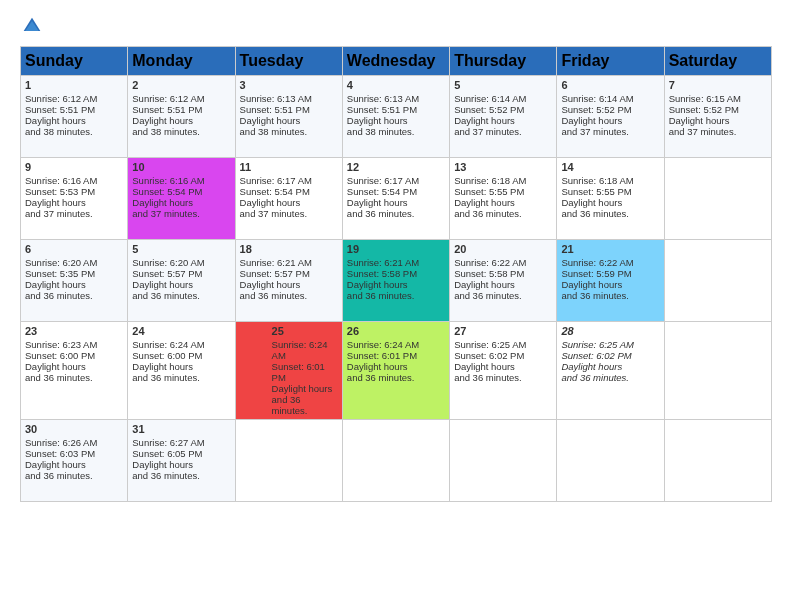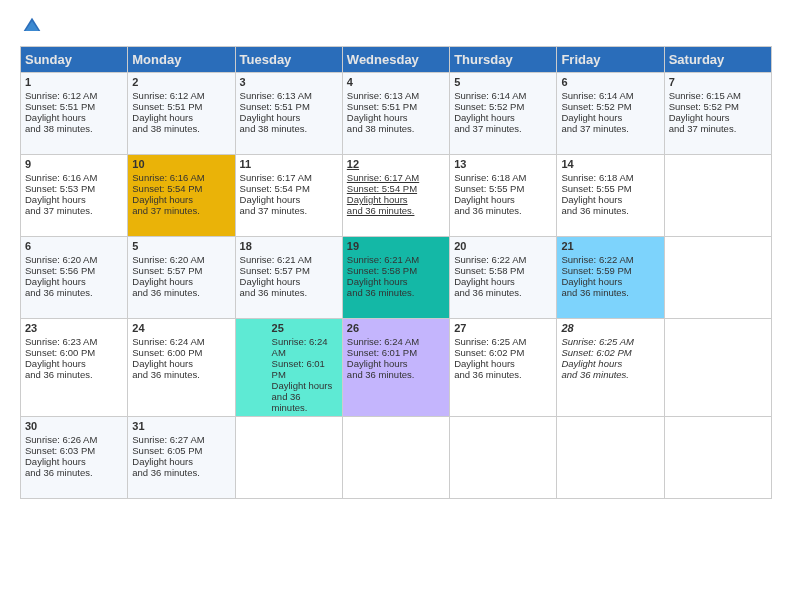--- a/index.html
+++ b/index.html
@@ -49,22 +49,22 @@
       font-size: 14px;
       color: #555;
     }
     .calendar {
       width: 100%;
       border-collapse: collapse;
       table-layout: fixed;
     }
     .calendar th {
       background: #2a6dba;
-      color: #e5e5e5;
-      font-size: 13px;
+      color: #000000;
+      font-size: 16px;
       font-weight: bold;
       padding: 5px 4px;
       text-align: left;
       border: 1px solid #ccc;
     }
     .calendar td {
       vertical-align: top;
       border: 1px solid #ccc;
       padding: 3px 4px;
       font-size: 9.5px;
@@ -174,35 +174,35 @@
           </td>
         </tr>
         <tr>
           <td style="background: rgb(255, 255, 255);">
             <span class="day-num">9</span>
             <div>Sunrise: 6:16 AM</div>
             <div>Sunset: 5:53 PM</div>
             <div>Daylight hours</div>
             <div>and 37 minutes.</div>
           </td>
-          <td style="background: #eab308;">
+          <td style="background: #d946ef;">
             <span class="day-num">10</span>
             <div>Sunrise: 6:16 AM</div>
             <div>Sunset: 5:54 PM</div>
             <div>Daylight hours</div>
             <div>and 37 minutes.</div>
           </td>
           <td style="background: rgb(255, 255, 255); margin-left: 36px;">
             <span class="day-num">11</span>
             <div>Sunrise: 6:17 AM</div>
             <div>Sunset: 5:54 PM</div>
             <div>Daylight hours</div>
             <div>and 37 minutes.</div>
           </td>
-          <td style="background: rgb(255, 255, 255); text-decoration: underline;">
+          <td style="background: rgb(255, 255, 255);">
             <span class="day-num">12</span>
             <div>Sunrise: 6:17 AM</div>
             <div>Sunset: 5:54 PM</div>
             <div>Daylight hours</div>
             <div>and 36 minutes.</div>
           </td>
           <td style="background: rgb(255, 255, 255);">
             <span class="day-num">13</span>
             <div>Sunrise: 6:18 AM</div>
             <div>Sunset: 5:55 PM</div>
@@ -215,21 +215,21 @@
             <div>Sunset: 5:55 PM</div>
             <div>Daylight hours</div>
             <div>and 36 minutes.</div>
           </td>
           <td class="cell-empty" style="background: rgb(255, 255, 255);"></td>
         </tr>
         <tr>
           <td style="background: rgb(245, 248, 252);">
             <span class="day-num">6</span>
             <div>Sunrise: 6:20 AM</div>
-            <div>Sunset: 5:56 PM</div>
+            <div>Sunset: 5:35 PM</div>
             <div>Daylight hours</div>
             <div>and 36 minutes.</div>
           </td>
           <td style="background: rgb(245, 248, 252);">
             <span class="day-num">5</span>
             <div>Sunrise: 6:20 AM</div>
             <div>Sunset: 5:57 PM</div>
             <div>Daylight hours</div>
             <div>and 36 minutes.</div>
           </td>
@@ -271,28 +271,28 @@
             <div>Daylight hours</div>
             <div>and 36 minutes.</div>
           </td>
           <td style="background: rgb(255, 255, 255);">
             <span class="day-num">24</span>
             <div>Sunrise: 6:24 AM</div>
             <div>Sunset: 6:00 PM</div>
             <div>Daylight hours</div>
             <div>and 36 minutes.</div>
           </td>
-          <td style="background: #5eead4; padding-left: 36px;">
+          <td style="background: #ef4444; padding-left: 36px;">
             <span class="day-num">25</span>
             <div>Sunrise: 6:24 AM</div>
             <div>Sunset: 6:01 PM</div>
             <div>Daylight hours</div>
             <div>and 36 minutes.</div>
           </td>
-          <td style="background: #c4b5fd;">
+          <td style="background: #bef264;">
             <span class="day-num">26</span>
             <div>Sunrise: 6:24 AM</div>
             <div>Sunset: 6:01 PM</div>
             <div>Daylight hours</div>
             <div>and 36 minutes.</div>
           </td>
           <td style="background: rgb(255, 255, 255);">
             <span class="day-num">27</span>
             <div>Sunrise: 6:25 AM</div>
             <div>Sunset: 6:02 PM</div>

